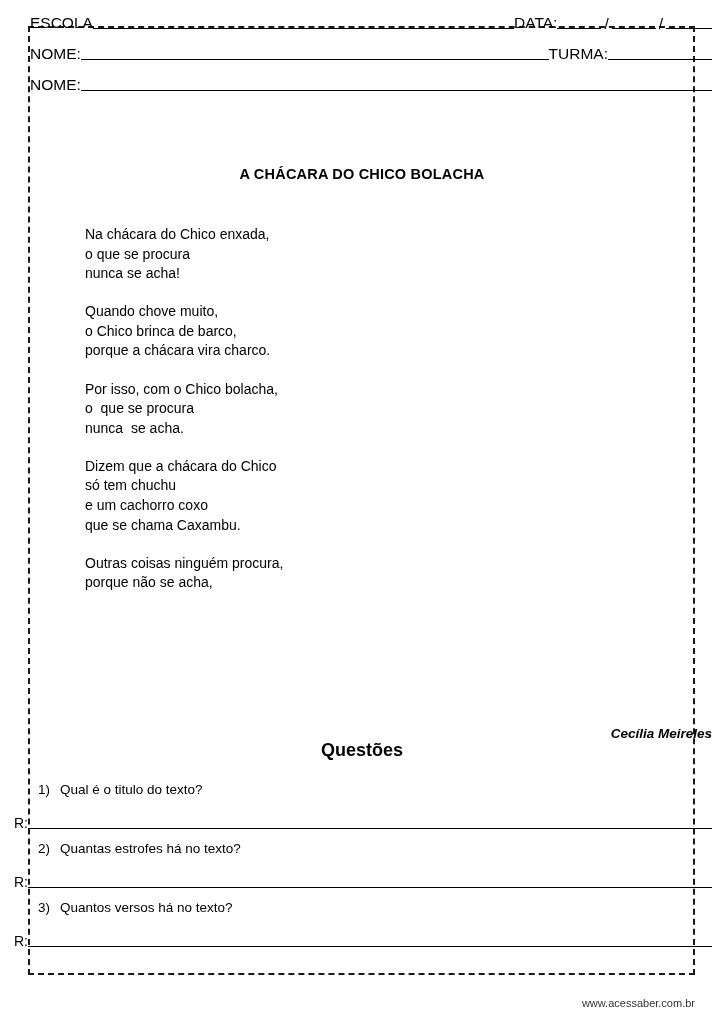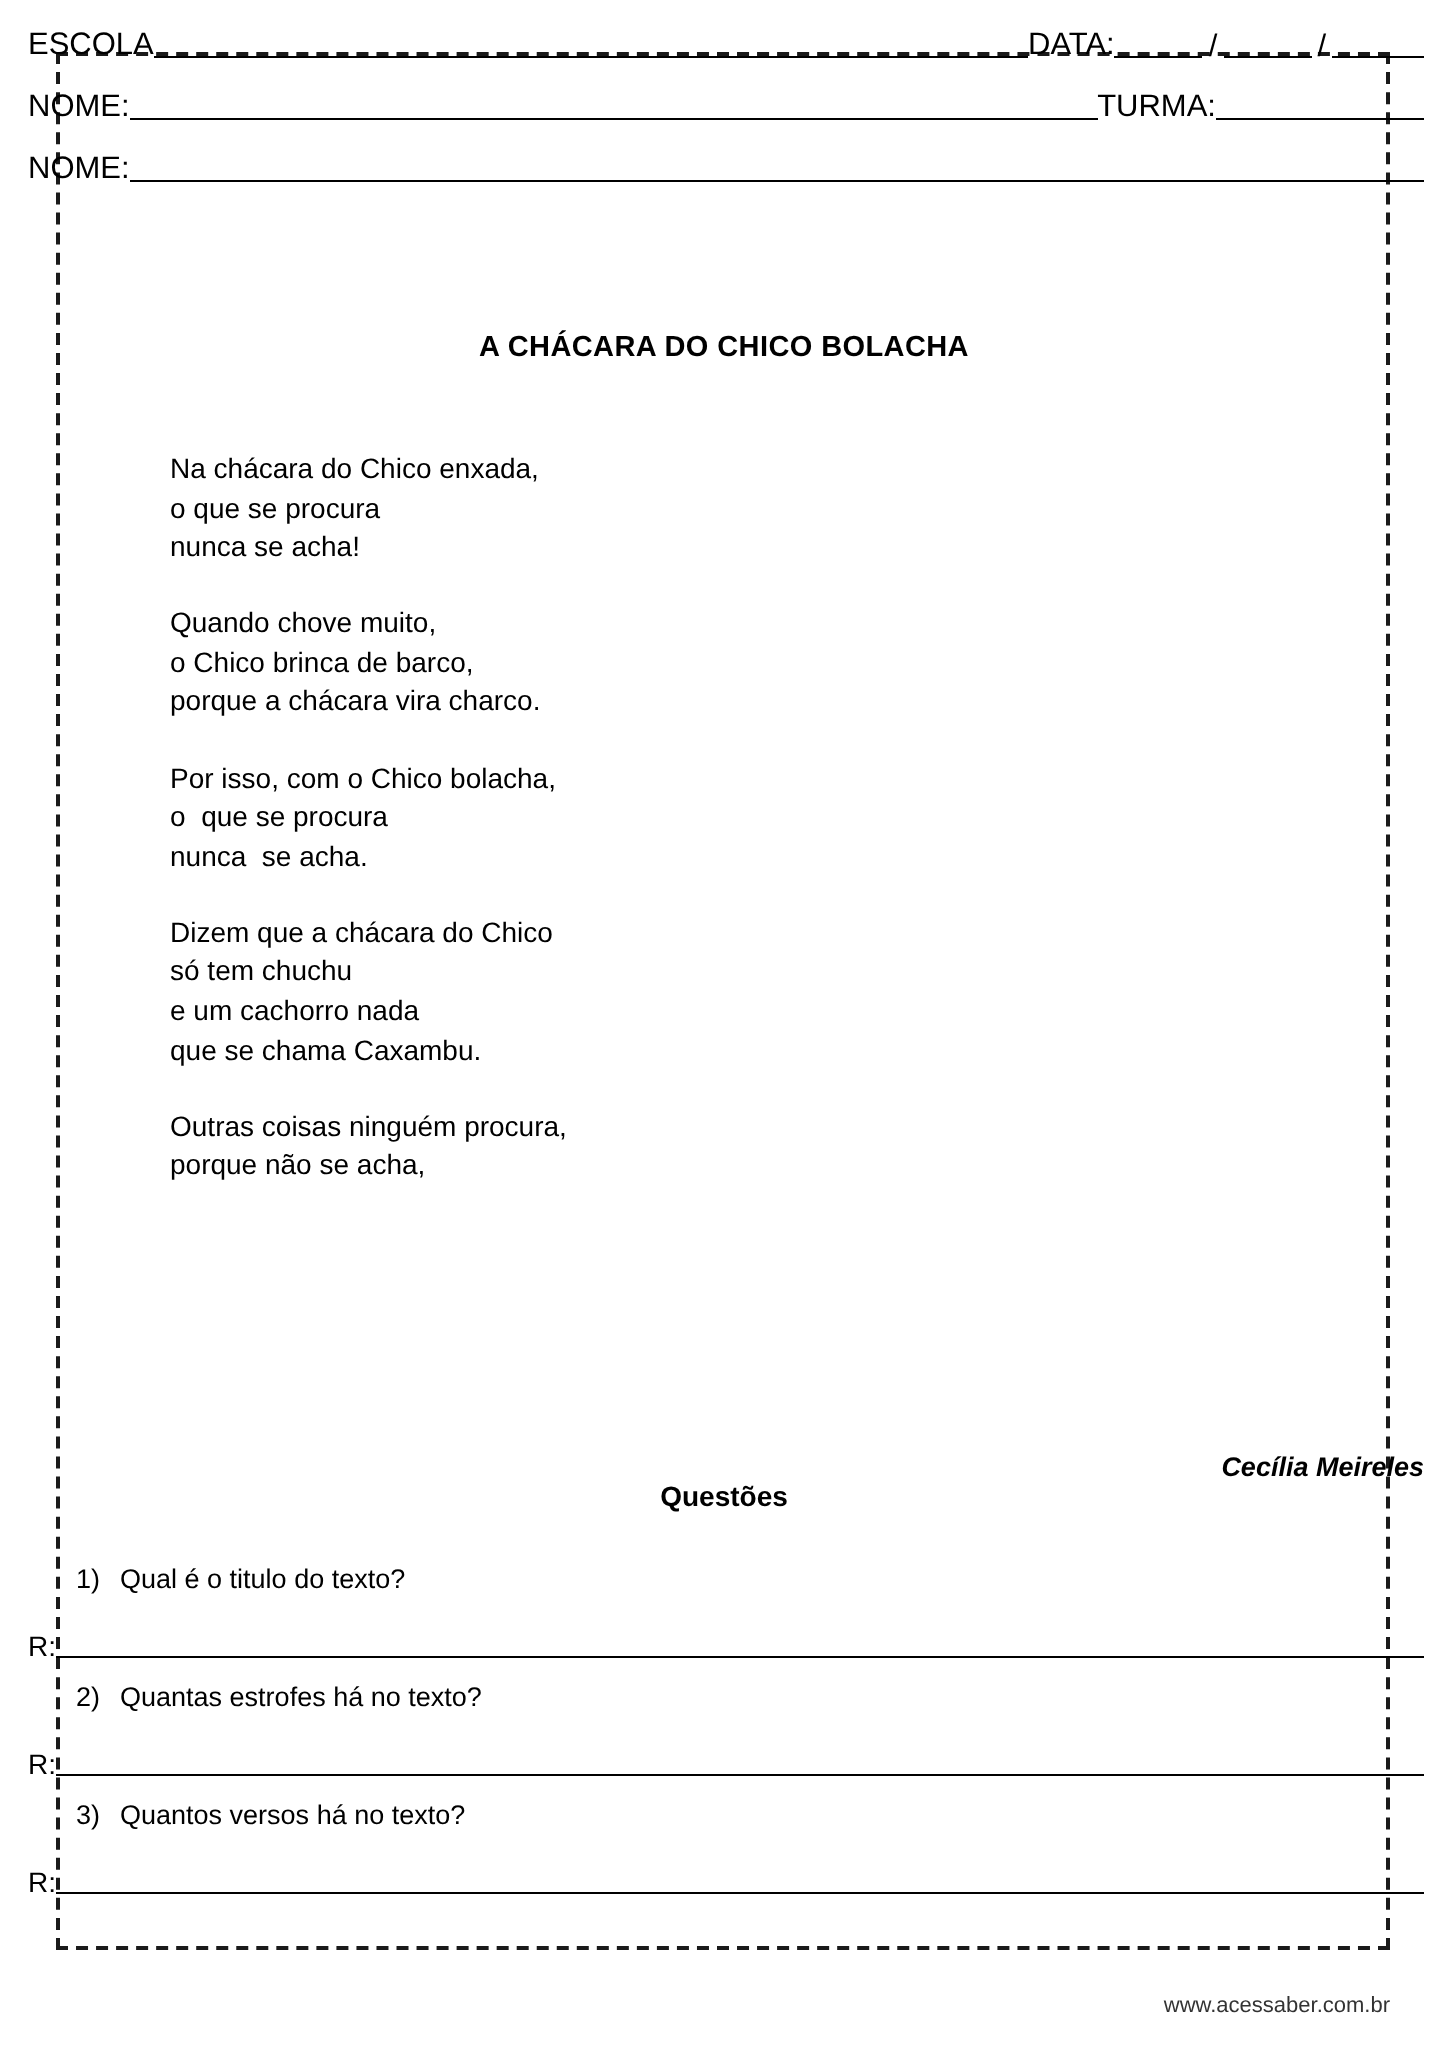--- a/index.html
+++ b/index.html
@@ -23,21 +23,21 @@
     top: 26px;
     width: 667px;
     height: 949px;
     border: 2px dashed #1a1a1a;
     box-sizing: border-box;
   }
 
   
   .header {
     position: absolute;
-    left: 14px;
+    left: 30px;
     top: 14px;
     right: 12px;
     text-align: right;
   }
   .hrow {
     display: flex;
     align-items: flex-end;
     font-size: 15.5px;
     line-height: 17px;
     margin-bottom: 14px;
@@ -91,21 +91,21 @@
     margin-top: 40px;
   }
 
   
   .questions-heading {
     position: absolute;
     top: 740px;
     left: 0;
     right: 0;
     text-align: center;
-    font-size: 14px;
+    font-size: 18px;
     font-weight: bold;
   }
   .qblock {
     position: absolute;
     left: 14px;
     right: 12px;
     top: 772px;
   }
   .question {
     display: flex;
@@ -188,21 +188,21 @@
     <div class="verse">porque a chácara vira charco.</div>
   </div>
   <div class="stanza">
     <div class="verse">Por isso, com o Chico bolacha,</div>
     <div class="verse">o  que se procura</div>
     <div class="verse">nunca  se acha.</div>
   </div>
   <div class="stanza">
     <div class="verse">Dizem que a chácara do Chico</div>
     <div class="verse">só tem chuchu</div>
-    <div class="verse">e um cachorro nada</div>
+    <div class="verse">e um cachorro coxo</div>
     <div class="verse">que se chama Caxambu.</div>
   </div>
   <div class="stanza">
     <div class="verse">Outras coisas ninguém procura,</div>
     <div class="verse">porque não se acha,</div>
   </div>
 </div>
 
 <div class="author">Cecília Meireles</div>
 

